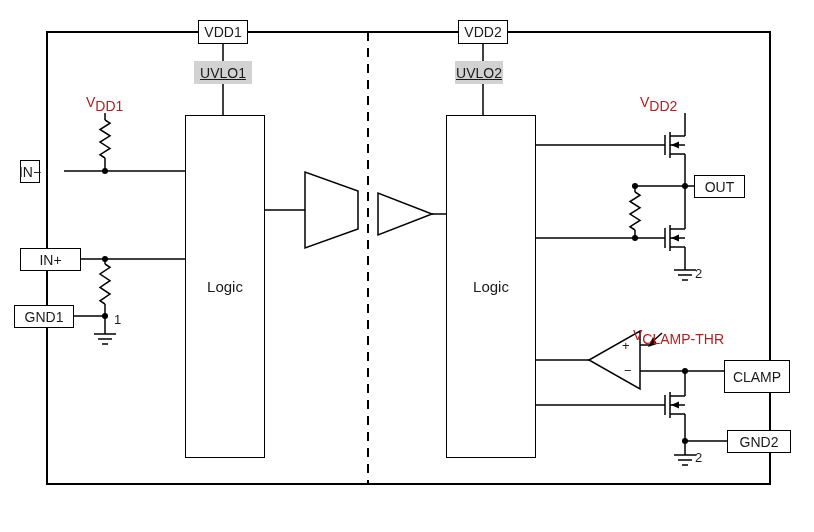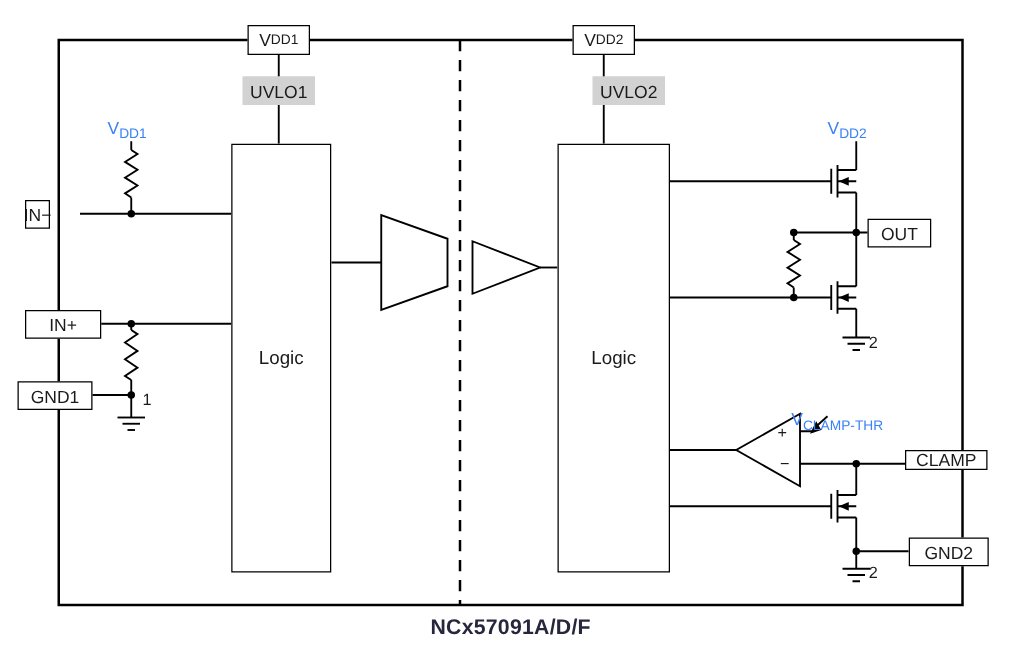--- a/index.html
+++ b/index.html
@@ -7,37 +7,37 @@
   .stage { position:relative; width:814px; height:532px; background:#ffffff; overflow:hidden; }
   svg.wires { position:absolute; left:0; top:0; width:814px; height:532px; }
   .pinbox {
     position:absolute; border:1.5px solid #000; background:#fff;
     display:flex; align-items:center; justify-content:center;
     font-size:14px; color:#1a1a1a; line-height:1;
   }
   .graybox {
     position:absolute; background:#d2d2d2;
     display:flex; align-items:center; justify-content:center;
-    font-size:14px; color:#1a1a1a; line-height:1;
+    font-size:14px; color:#1a1a1a; line-height:1;text-decoration:underline;
   }
   .logicbox {
     position:absolute; border:1.5px solid #000; background:#fff;
     display:flex; align-items:center; justify-content:center;
     font-size:15px; color:#1a1a1a;
   }
   .freelabel {
-    position:absolute; font-size:14px; color:#3b82f6; white-space:nowrap; line-height:1;
+    position:absolute; font-size:14px; color:#b91c1c; white-space:nowrap; line-height:1;
   }
   .numlabel {
     position:absolute; font-size:13px; color:#1a1a1a; line-height:1;
   }
   .oplabel {
     position:absolute; font-size:13px; color:#1a1a1a; line-height:1;
   }
-  .sb { font-size:11px; }
+  .sb { font-size:14px; }
   .title {
     position:absolute; left:47px; top:492px; width:723px; text-align:center;
     font-size:17px; font-weight:bold; color:#26263c; letter-spacing:0.2px;
   }
 </style>
 </head>
 <body>
 
 <div class="stage">
 
@@ -174,21 +174,21 @@
       <sub class="sb">DD1</sub>
   </div>
   <div class="pinbox" style="left:458px;top:20px;width:50px;height:24px">
     <span>V</span>
       <sub class="sb">DD2</sub>
   </div>
 
   <div class="graybox" style="left:194px;top:61px;width:58px;height:23px">
     <span>UVLO1</span>
   </div>
-  <div class="graybox" style="left:474px;top:61px;width:58px;height:23px">
+  <div class="graybox" style="left:455px;top:61px;width:48px;height:23px">
     <span>UVLO2</span>
   </div>
 
   <div class="logicbox" style="left:185px;top:115px;width:80px;height:343px">
     <span>Logic</span>
   </div>
   <div class="logicbox" style="left:446px;top:115px;width:90px;height:343px">
     <span>Logic</span>
   </div>
 
@@ -198,39 +198,38 @@
   <div class="pinbox" style="left:20px;top:248px;width:61px;height:23px">
     <span>IN+</span>
   </div>
   <div class="pinbox" style="left:14px;top:305px;width:60px;height:23px">
     <span>GND1</span>
   </div>
 
   <div class="pinbox" style="left:694px;top:175px;width:51px;height:23px">
     <span>OUT</span>
   </div>
-  <div class="pinbox" style="left:724px;top:360px;width:66px;height:16px">
+  <div class="pinbox" style="left:724px;top:360px;width:66px;height:33px">
     <span>CLAMP</span>
   </div>
   <div class="pinbox" style="left:727px;top:430px;width:64px;height:23px">
     <span>GND2</span>
   </div>
 
   <div class="freelabel" style="left:86px;top:95px">
     <span>V</span><sub class="sb">DD1</sub>
   </div>
-  <div class="freelabel" style="left:662px;top:95px">
+  <div class="freelabel" style="left:640px;top:95px">
     <span>V</span><sub class="sb">DD2</sub>
   </div>
   <div class="freelabel" style="left:633px;top:328px">
     <span>V</span><sub class="sb">CLAMP-THR</sub>
   </div>
 
   <div class="oplabel" style="left:622px;top:339px">+</div>
   <div class="oplabel" style="left:624px;top:364px">−</div>
 
   <div class="numlabel" style="left:114px;top:313px">1</div>
   <div class="numlabel" style="left:695px;top:267px">2</div>
   <div class="numlabel" style="left:695px;top:451px">2</div>
 
-  <div class="title">NCx57091A/D/F</div>
 
 </div>
 
 </body></html>

